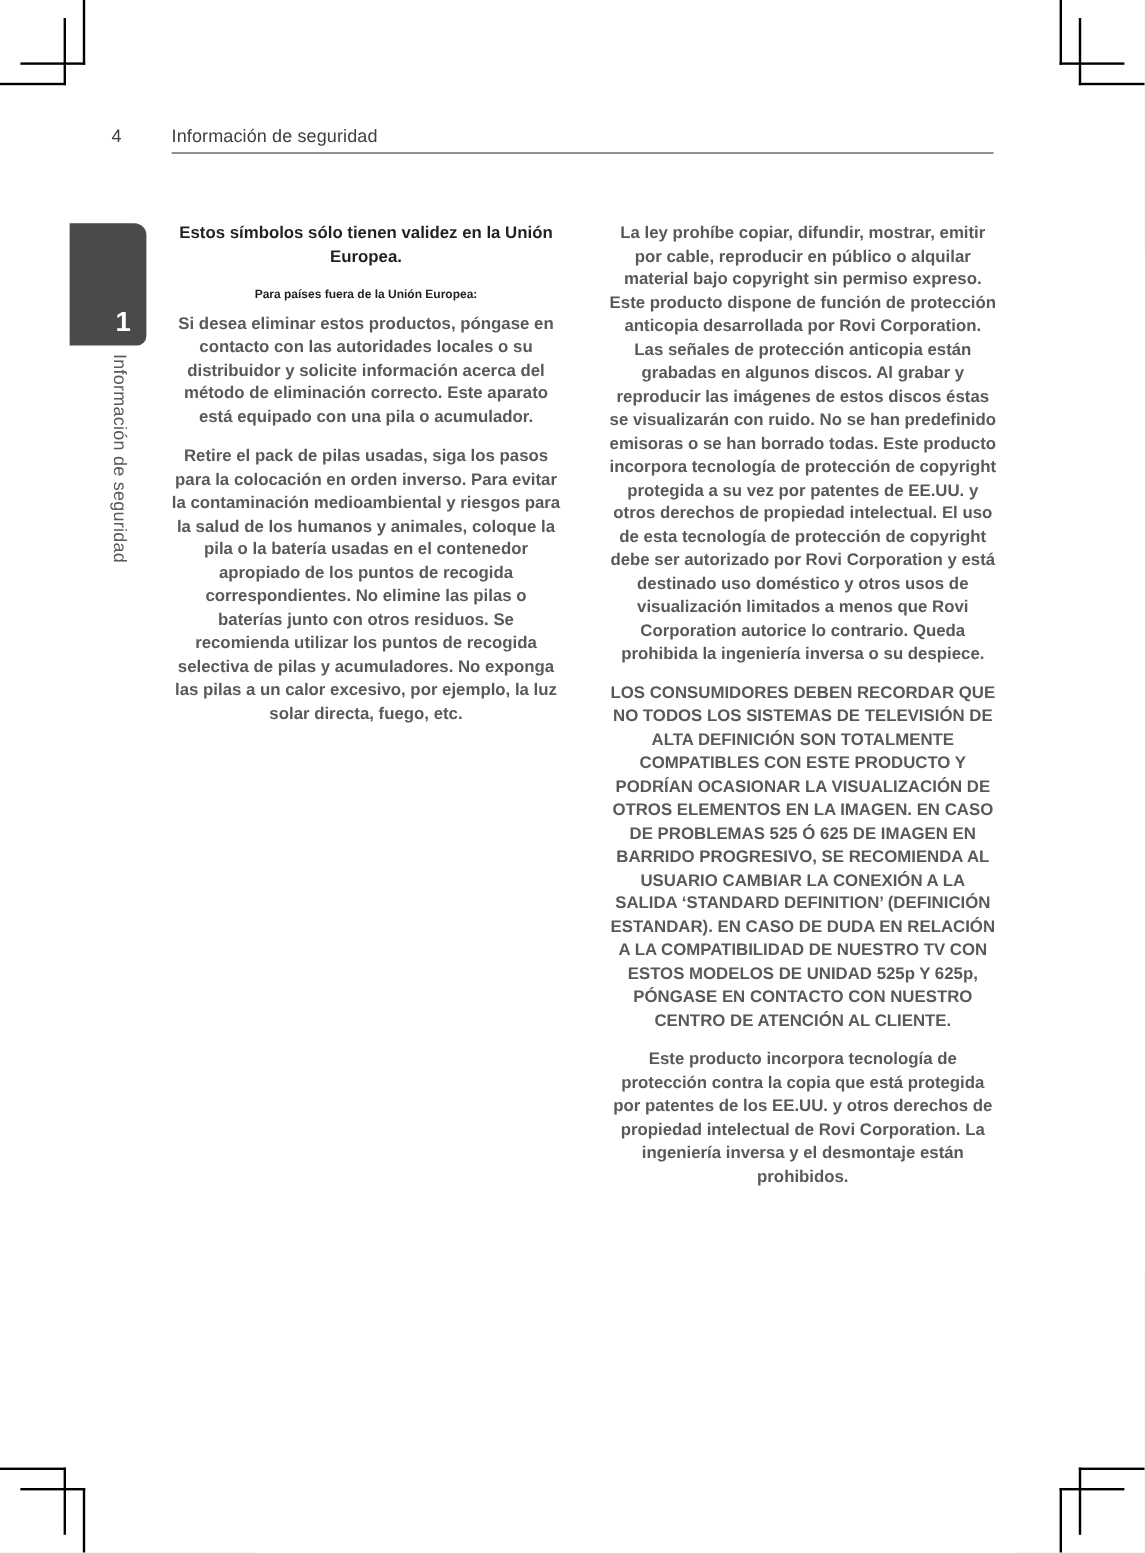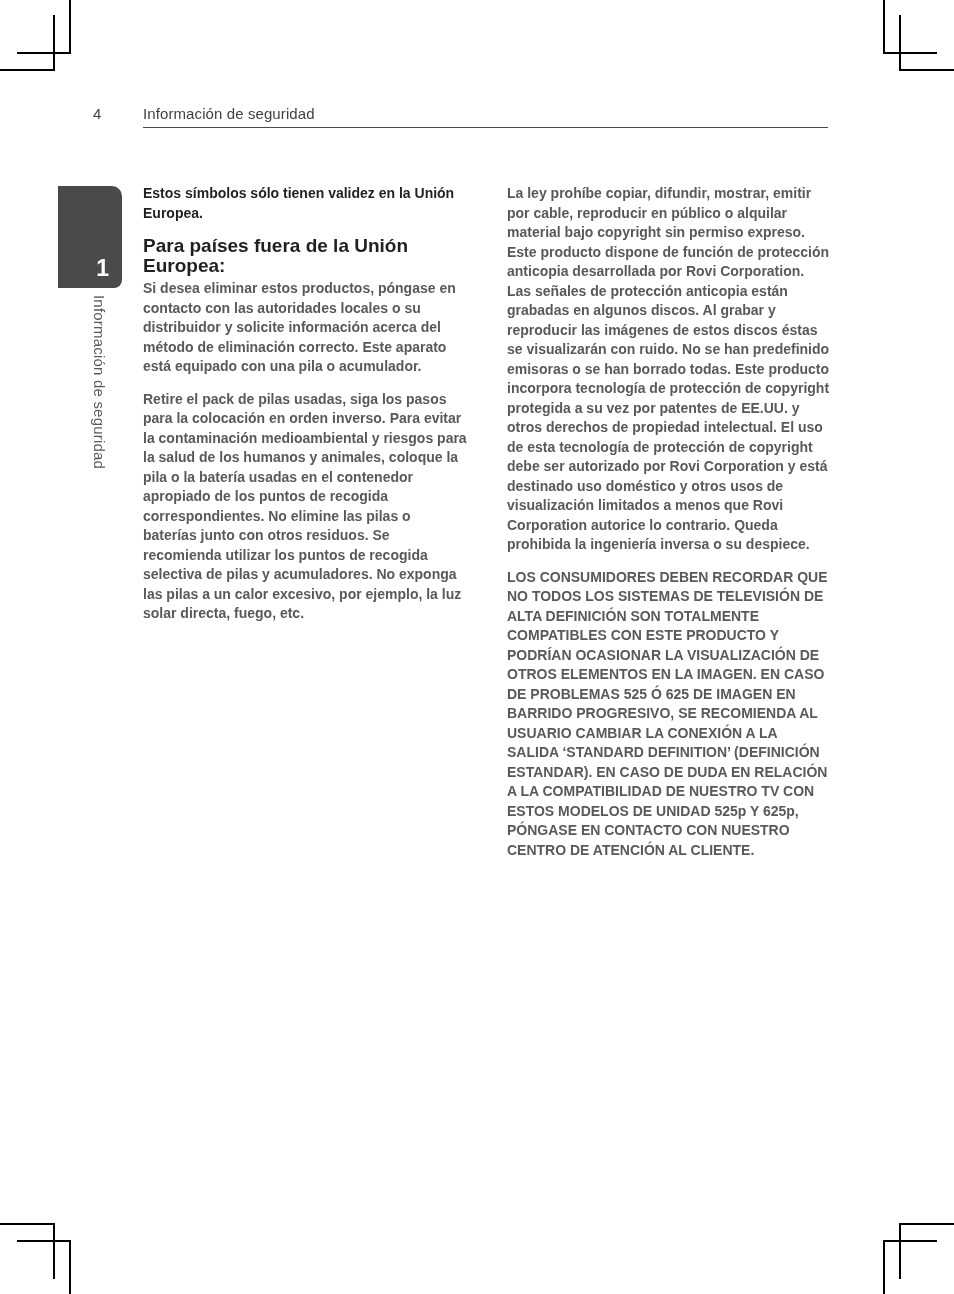--- a/index.html
+++ b/index.html
@@ -53,34 +53,34 @@
     position: absolute; left: 91px; top: 295px;
     writing-mode: vertical-rl;
     font-size: 15px; color: #58595b; letter-spacing: 0.2px;
     white-space: nowrap;
   }
 
   
   .columns {
     position: absolute; left: 143px; top: 184px;
     width: 688px;
-    display: flex; gap: 40px;
+    display: flex; gap: 40px; text-align: center;
   }
   .col { width: 330px; }
   .col p {
     font-size: 14px; line-height: 19.5px;
     color: #58595b;
     margin: 0 0 13px 0;
     font-weight: bold;
   }
   .col .p-bold {
     color: #231f20; font-weight: bold;
   }
   .col h3 {
-    font-size: 19px; line-height: 19.5px;
+    font-size: 10px; line-height: 19.5px;
     color: #231f20; font-weight: bold;
     margin: 0 0 4px 0;
   }
   .col h2 {
     font-size: 22px; line-height: 26px;
     color: #1d1d1f; font-weight: bold;
     margin: 0 0 16px 0; letter-spacing: -0.2px;
   }
   .col .caps { letter-spacing: 0; }
 </style>
@@ -112,16 +112,17 @@
     <div class="col">
       <p class="p-bold">Estos símbolos sólo tienen validez en la Unión Europea.</p>
       <h3>Para países fuera de la Unión Europea:</h3>
       <p>Si desea eliminar estos productos, póngase en contacto con las autoridades locales o su distribuidor y solicite información acerca del método de eliminación correcto. Este aparato está equipado con una pila o acumulador.</p>
       <p>Retire el pack de pilas usadas, siga los pasos para la colocación en orden inverso. Para evitar la contaminación medioambiental y riesgos para la salud de los humanos y animales, coloque la pila o la batería usadas en el contenedor apropiado de los puntos de recogida correspondientes. No elimine las pilas o baterías junto con otros residuos. Se recomienda utilizar los puntos de recogida selectiva de pilas y acumuladores. No exponga las pilas a un calor excesivo, por ejemplo, la luz solar directa, fuego, etc.</p>
     </div>
 
     <div class="col">
       <p>La ley prohíbe copiar, difundir, mostrar, emitir por cable, reproducir en público o alquilar material bajo copyright sin permiso expreso. Este producto dispone de función de protección anticopia desarrollada por Rovi Corporation. Las señales de protección anticopia están grabadas en algunos discos. Al grabar y reproducir las imágenes de estos discos éstas se visualizarán con ruido. No se han predefinido emisoras o se han borrado todas. Este producto incorpora tecnología de protección de copyright protegida a su vez por patentes de EE.UU. y otros derechos de propiedad intelectual. El uso de esta tecnología de protección de copyright debe ser autorizado por Rovi Corporation y está destinado uso doméstico y otros usos de visualización limitados a menos que Rovi Corporation autorice lo contrario. Queda prohibida la ingeniería inversa o su despiece.</p>
       <p class="caps">LOS CONSUMIDORES DEBEN RECORDAR QUE NO TODOS LOS SISTEMAS DE TELEVISIÓN DE ALTA DEFINICIÓN SON TOTALMENTE COMPATIBLES CON ESTE PRODUCTO Y PODRÍAN OCASIONAR LA VISUALIZACIÓN DE OTROS ELEMENTOS EN LA IMAGEN. EN CASO DE PROBLEMAS 525 Ó 625 DE IMAGEN EN BARRIDO PROGRESIVO, SE RECOMIENDA AL USUARIO CAMBIAR LA CONEXIÓN A LA SALIDA ‘STANDARD DEFINITION’ (DEFINICIÓN ESTANDAR). EN CASO DE DUDA EN RELACIÓN A LA COMPATIBILIDAD DE NUESTRO TV CON ESTOS MODELOS DE UNIDAD 525p Y 625p, PÓNGASE EN CONTACTO CON NUESTRO CENTRO DE ATENCIÓN AL CLIENTE.</p>
+      <p>Este producto incorpora tecnología de protección contra la copia que está protegida por patentes de los EE.UU. y otros derechos de propiedad intelectual de Rovi Corporation. La ingeniería inversa y el desmontaje están prohibidos.</p>
     </div>
 
   </div>
 </div>
 
 </body></html>

